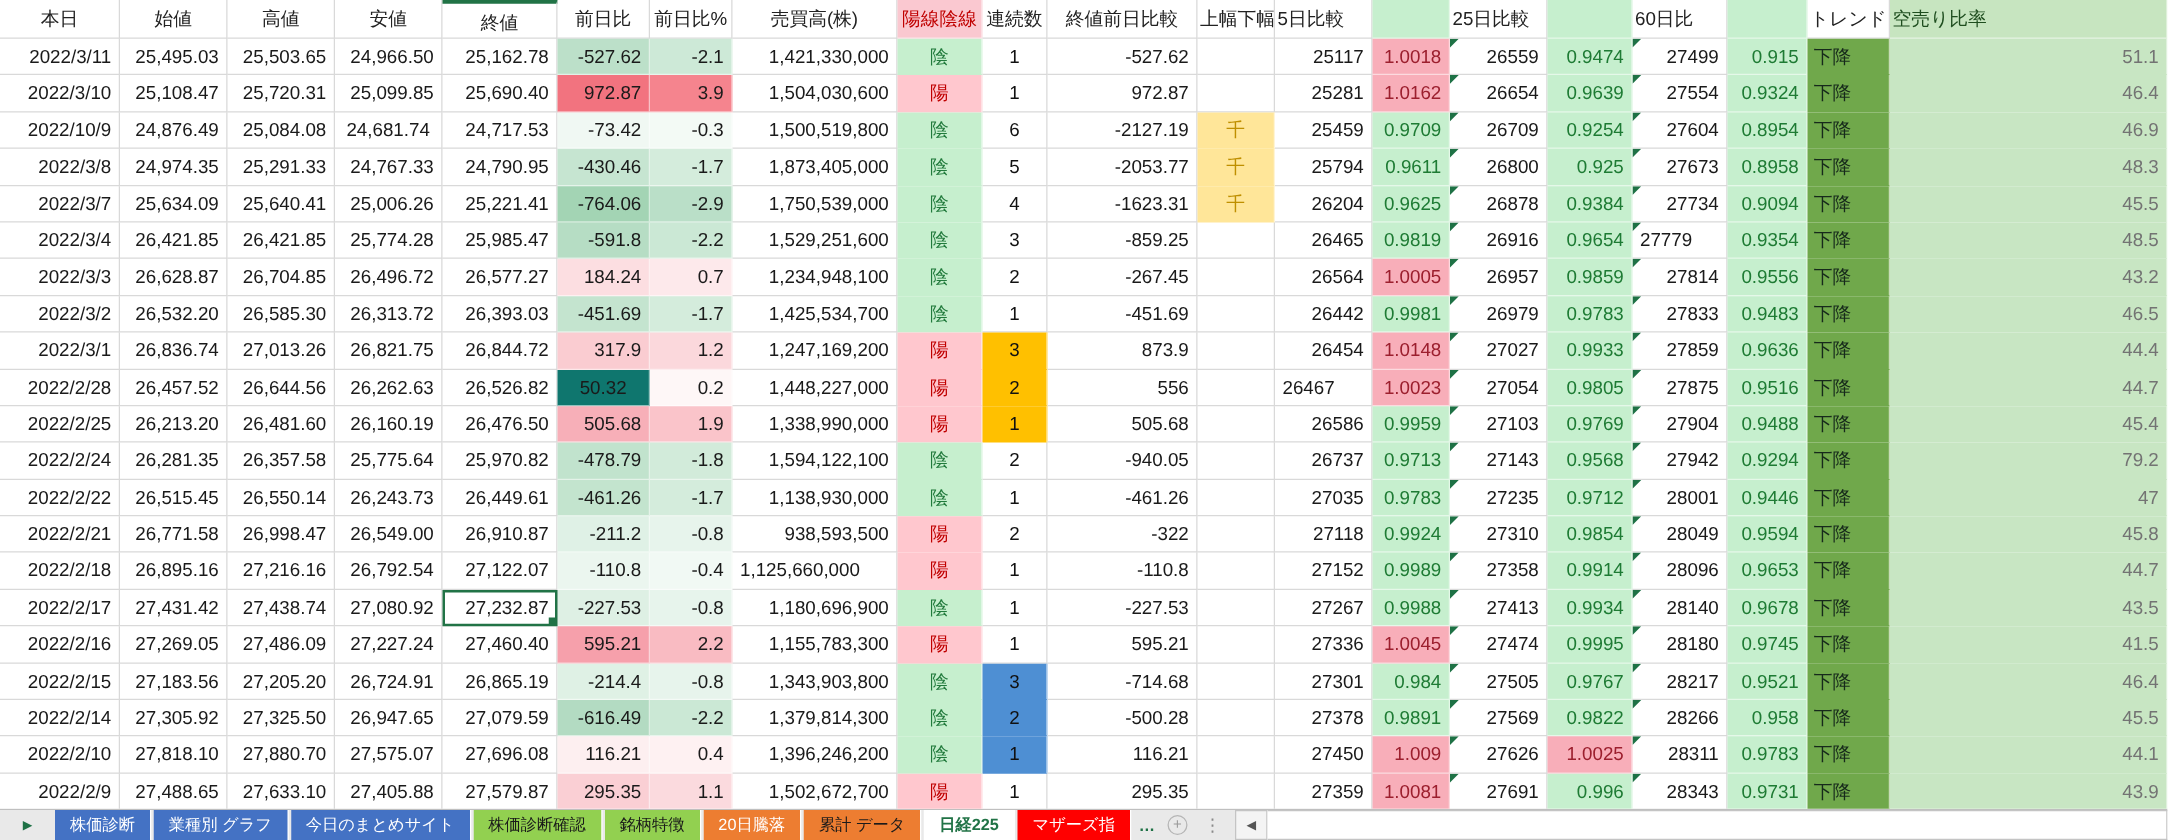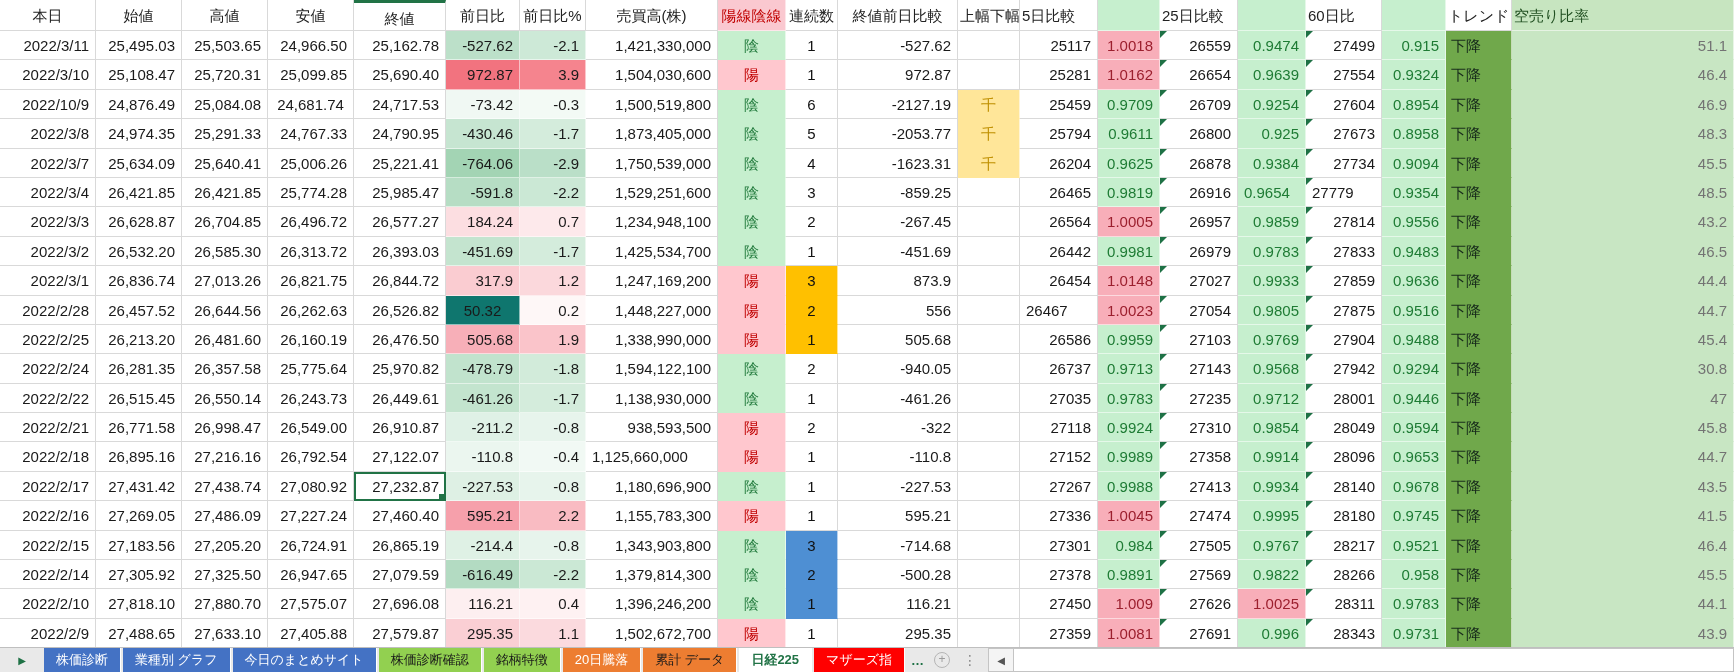--- a/index.html
+++ b/index.html
@@ -185,21 +185,21 @@
       <div class="cell soft" style="text-align: right; background: rgb(182, 221, 196);">-591.8</div>
       <div class="cell soft" style="text-align: right; background: rgb(203, 232, 213);">-2.2</div>
       <div class="cell" style="text-align: right;">1,529,251,600</div>
       <div class="cell down-candle flat" style="text-align: center;">陰</div>
       <div class="cell streak-cell" style="text-align: center;">3</div>
       <div class="cell" style="text-align: right;">-859.25</div>
       <div class="cell" style="text-align: center;"></div>
       <div class="cell" style="text-align: right;">26465</div>
       <div class="cell ratio-down soft" style="text-align: right;">0.9819</div>
       <div class="cell tri" style="text-align: right;">26916</div>
-      <div class="cell ratio-down soft" style="">0.9654</div>
+      <div class="cell ratio-down soft" style="text-align: right;">0.9654</div>
       <div class="cell tri" style="text-align: left;">27779</div>
       <div class="cell ratio-down soft" style="text-align: right;">0.9354</div>
       <div class="cell trend-cell flat" style="text-align: left;">下降</div>
       <div class="cell short-cell flat" style="text-align: right;">48.5</div>
     </div>
     <div class="row" style="grid-template-columns: 96px 86px 86px 86px 92px 74px 66px 132px 68px 52px 120px 62px 78px 62px 78px 68px 76px 64px 66px 222px;">
       <div class="cell" style="text-align: right;">2022/3/3</div>
       <div class="cell" style="text-align: right;">26,628.87</div>
       <div class="cell" style="text-align: right;">26,704.85</div>
       <div class="cell" style="text-align: right;">26,496.72</div>
@@ -321,21 +321,21 @@
       <div class="cell streak-cell" style="text-align: center;">2</div>
       <div class="cell" style="text-align: right;">-940.05</div>
       <div class="cell" style="text-align: center;"></div>
       <div class="cell" style="text-align: right;">26737</div>
       <div class="cell ratio-down soft" style="text-align: right;">0.9713</div>
       <div class="cell tri" style="text-align: right;">27143</div>
       <div class="cell ratio-down soft" style="text-align: right;">0.9568</div>
       <div class="cell tri" style="text-align: right;">27942</div>
       <div class="cell ratio-down soft" style="text-align: right;">0.9294</div>
       <div class="cell trend-cell flat" style="text-align: left;">下降</div>
-      <div class="cell short-cell flat" style="text-align: right;">30.8</div>
+      <div class="cell short-cell flat" style="text-align: right;">79.2</div>
     </div>
     <div class="row" style="grid-template-columns: 96px 86px 86px 86px 92px 74px 66px 132px 68px 52px 120px 62px 78px 62px 78px 68px 76px 64px 66px 222px;">
       <div class="cell" style="text-align: right;">2022/2/22</div>
       <div class="cell" style="text-align: right;">26,515.45</div>
       <div class="cell" style="text-align: right;">26,550.14</div>
       <div class="cell" style="text-align: right;">26,243.73</div>
       <div class="cell" style="text-align: right;">26,449.61</div>
       <div class="cell soft" style="text-align: right; background: rgb(195, 228, 206);">-461.26</div>
       <div class="cell soft" style="text-align: right; background: rgb(212, 236, 220);">-1.7</div>
       <div class="cell" style="text-align: right;">1,138,930,000</div>

